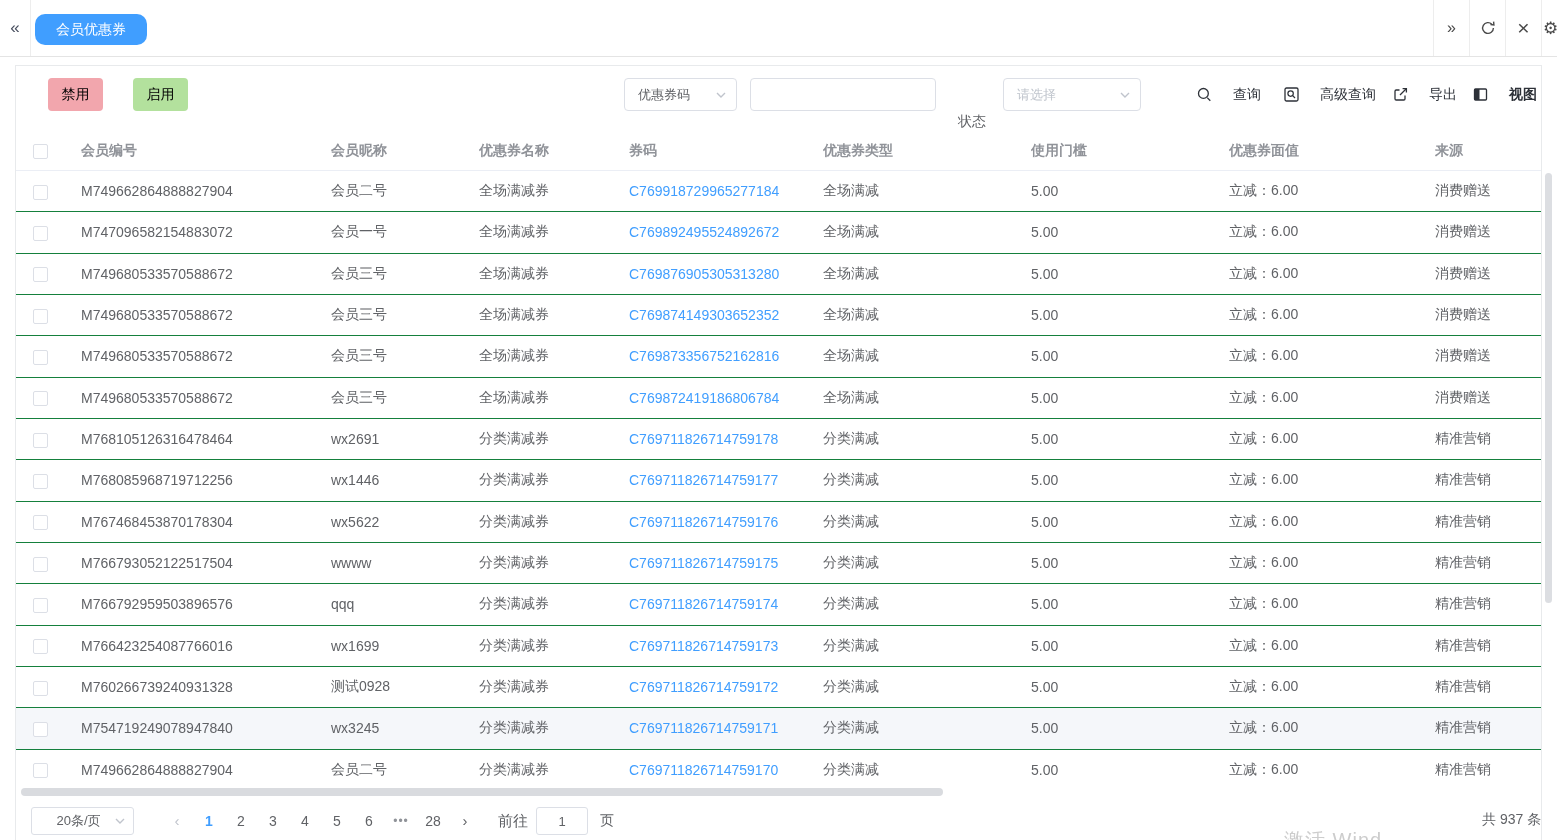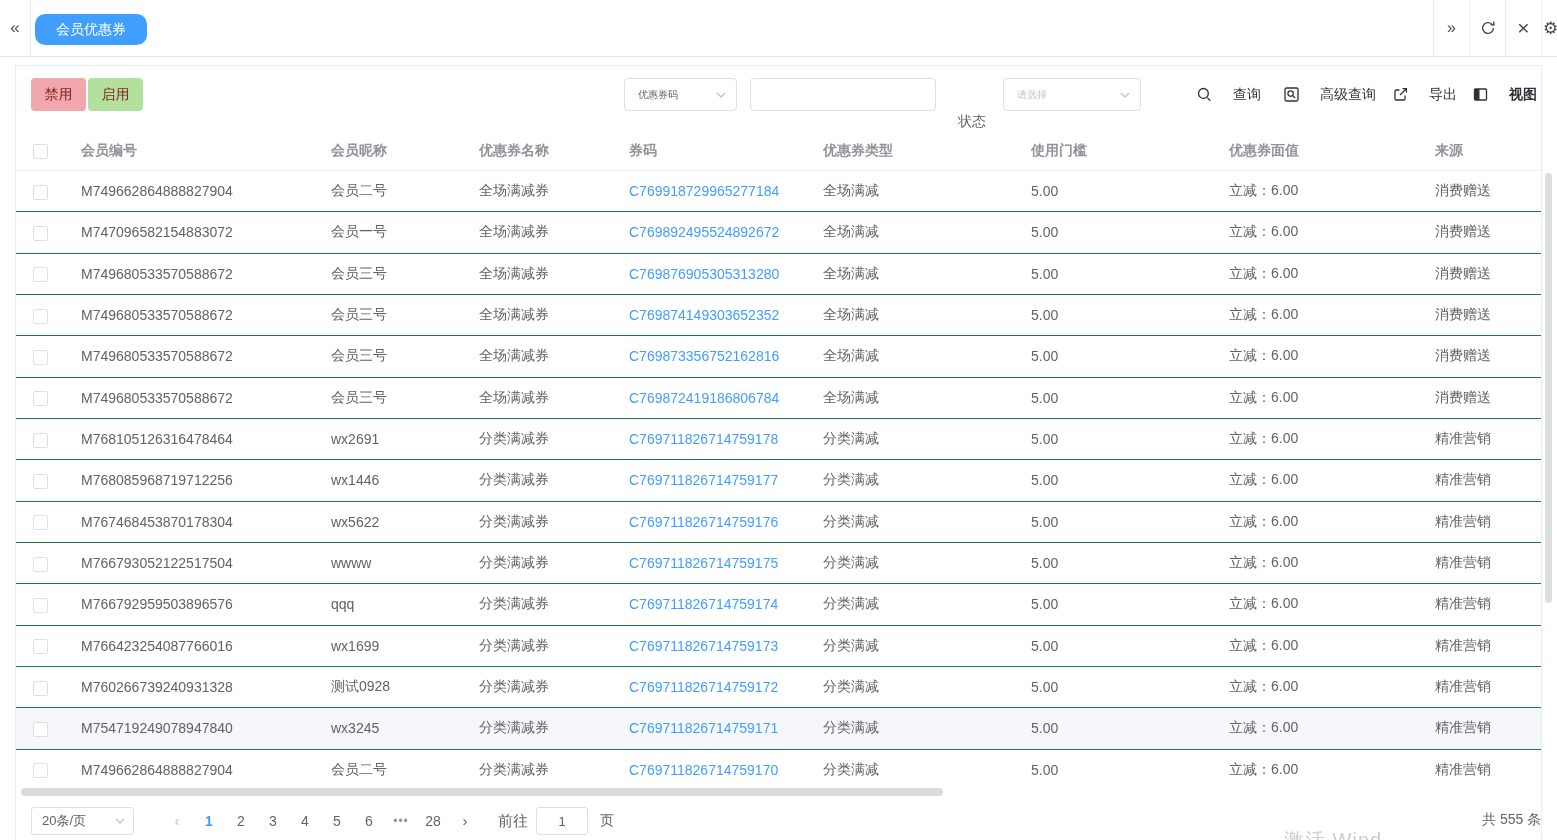--- a/index.html
+++ b/index.html
@@ -21,26 +21,26 @@
   .winbtns{position:absolute;right:0;top:0;height:56px;display:flex;}
   .winbtn{width:36px;height:56px;display:flex;align-items:center;justify-content:center;
     border-left:1px solid #ededed;color:#4a4a4a;font-size:16px;cursor:pointer;background:#fff;}
   .winbtn.gear-cell{width:16px;justify-content:flex-start;padding-left:1px;font-size:17px;}
   .close-glyph{font-size:21px;line-height:1;margin-top:-2px;}
   
   .panel{position:absolute;left:15px;top:65px;width:1527px;height:775px;background:#fff;
     border:1px solid #e8eaec;border-bottom:none;}
   
   .toolbar{position:absolute;left:0;top:0;width:100%;height:65px;}
-  .btn{position:absolute;top:12px;width:55px;height:33px;border:none;border-radius:4px;color:#7f1d1d;
-    font-size:14px;font-family:Liberation Mono, monospace;cursor:pointer;}
+  .btn{position:absolute;top:12px;width:55px;height:33px;border:none;border-radius:4px;color:#000000;
+    font-size:14px;font-family:Liberation Mono, monospace;cursor:pointer;margin-left:17px;}
   .btn-disable{left:15px;background:var(--c-danger_button,#F2A6AD);}
-  .btn-enable{left:72px;background:var(--c-success_button,#B3E19D);}
+  .btn-enable{left:100px;background:var(--c-success_button,#B3E19D);}
   .select{position:absolute;top:12px;height:33px;border:1px solid #dcdfe6;border-radius:4px;background:#fff;
-    display:flex;align-items:center;font-size:10px;cursor:pointer;}
+    display:flex;align-items:center;font-size:13px;cursor:pointer;}
   .select .val{padding-left:13px;color:#606266;flex:1;}
   .select .val.placeholder{color:#bfc4cc;}
   .select .chev{margin-right:10px;display:flex;}
   .sel-field{left:608px;width:113px;}
   .sel-status{left:987px;width:138px;}
   .text-input{position:absolute;left:734px;top:12px;width:186px;height:33px;border:1px solid #dcdfe6;
     border-radius:4px;font-size:13px;padding:0 12px;color:#606266;font-family:inherit;outline:none;}
   .status-label{position:absolute;left:942px;top:12px;height:33px;line-height:33px;font-size:14px;color:#606266;margin-top:27px;}
   .tool-link{position:absolute;top:12px;height:33px;display:flex;align-items:center;gap:21px;font-size:14px;
     color:#2d3138;cursor:pointer;white-space:nowrap;}
@@ -61,21 +61,21 @@
   .checkbox{display:inline-block;width:15px;height:15px;border:1px solid #dcdfe6;border-radius:2px;
     background:#fff;margin-left:17px;cursor:pointer;vertical-align:middle;}
   
   .hscroll{position:absolute;left:0;top:719px;width:100%;height:15px;background:#fff;}
   .hscroll .thumb{position:absolute;left:5px;top:3px;width:922px;height:8px;border-radius:4px;background:#d9dbdf;cursor:pointer;}
   .vscroll-thumb{position:absolute;left:1545px;top:173px;width:7px;height:430px;border-radius:4px;background:#dcdee2;cursor:pointer;}
   
   .pagerow{position:absolute;left:0;top:735px;width:100%;height:40px;font-size:13px;color:#606266;}
   .pager{position:absolute;left:15px;top:6px;height:28px;display:flex;align-items:center;}
   .size-select{position:relative;width:103px;height:28px;border:1px solid #dcdfe6;border-radius:3px;
-    display:flex;align-items:center;cursor:pointer;background:#fff;}
+    display:flex;align-items:center;cursor:pointer;background:#fff;text-align:center;}
   .size-select .val{padding-left:10px;flex:1;color:#606266;}
   .size-select .chev{margin-right:8px;display:flex;}
   .pagenav{display:flex;align-items:center;margin-left:27px;}
   .page{width:32px;text-align:center;line-height:28px;font-size:14px;cursor:pointer;color:#606266;}
   .page.active{color:var(--c-accent,#409EFF);font-weight:bold;}
   .page.dots{color:#909399;letter-spacing:1px;font-size:12px;}
   .page.prev{color:#c0c4cc;font-size:15px;}
   .page.next{color:#606266;font-size:15px;}
   .goto-label{margin-left:17px;font-size:15px;}
   .goto-input{width:52px;height:28px;margin-left:8px;border:1px solid #dcdfe6;border-radius:3px;
@@ -382,19 +382,19 @@
           <div class="page">5</div>
           <div class="page">6</div>
           <div class="page dots">•••</div>
           <div class="page">28</div>
           <div class="page next">›</div>
       </div>
       <span class="goto-label">前往</span>
       <input class="goto-input" type="text" value="1" style="">
       <span class="goto-unit">页</span>
     </div>
-    <div class="total">共 555 条</div>
+    <div class="total">共 937 条</div>
   </div>
 </div>
 
 <div class="vscroll-thumb"></div>
 
 <div class="watermark">激活 Wind</div>
 
 </body></html>

